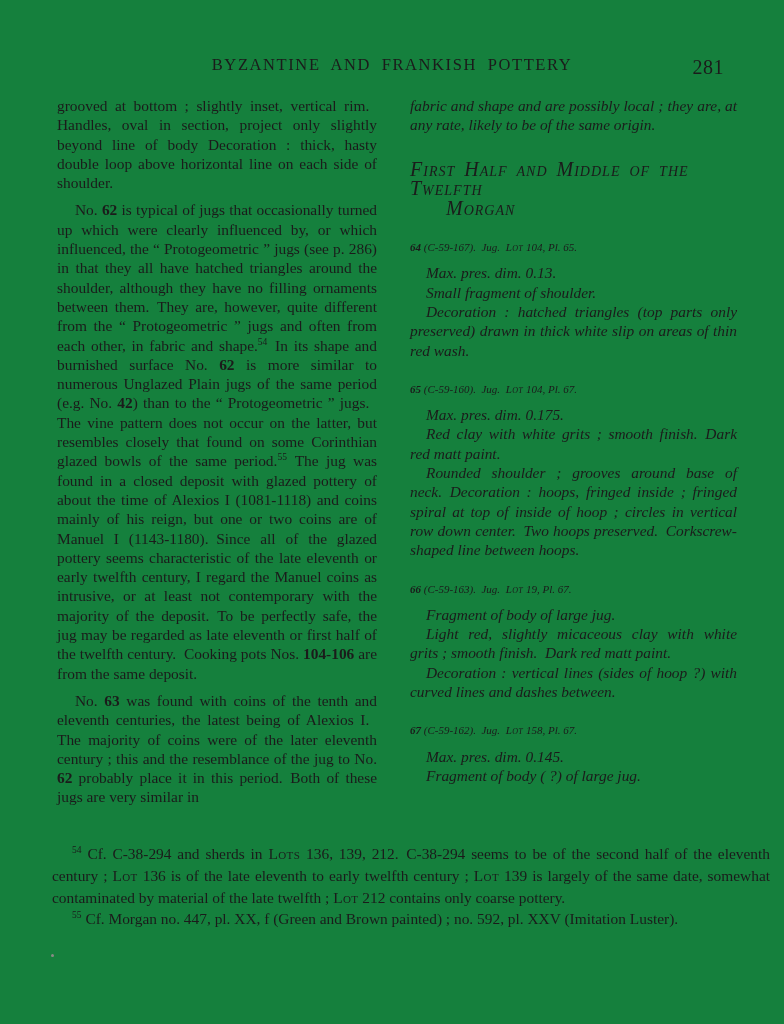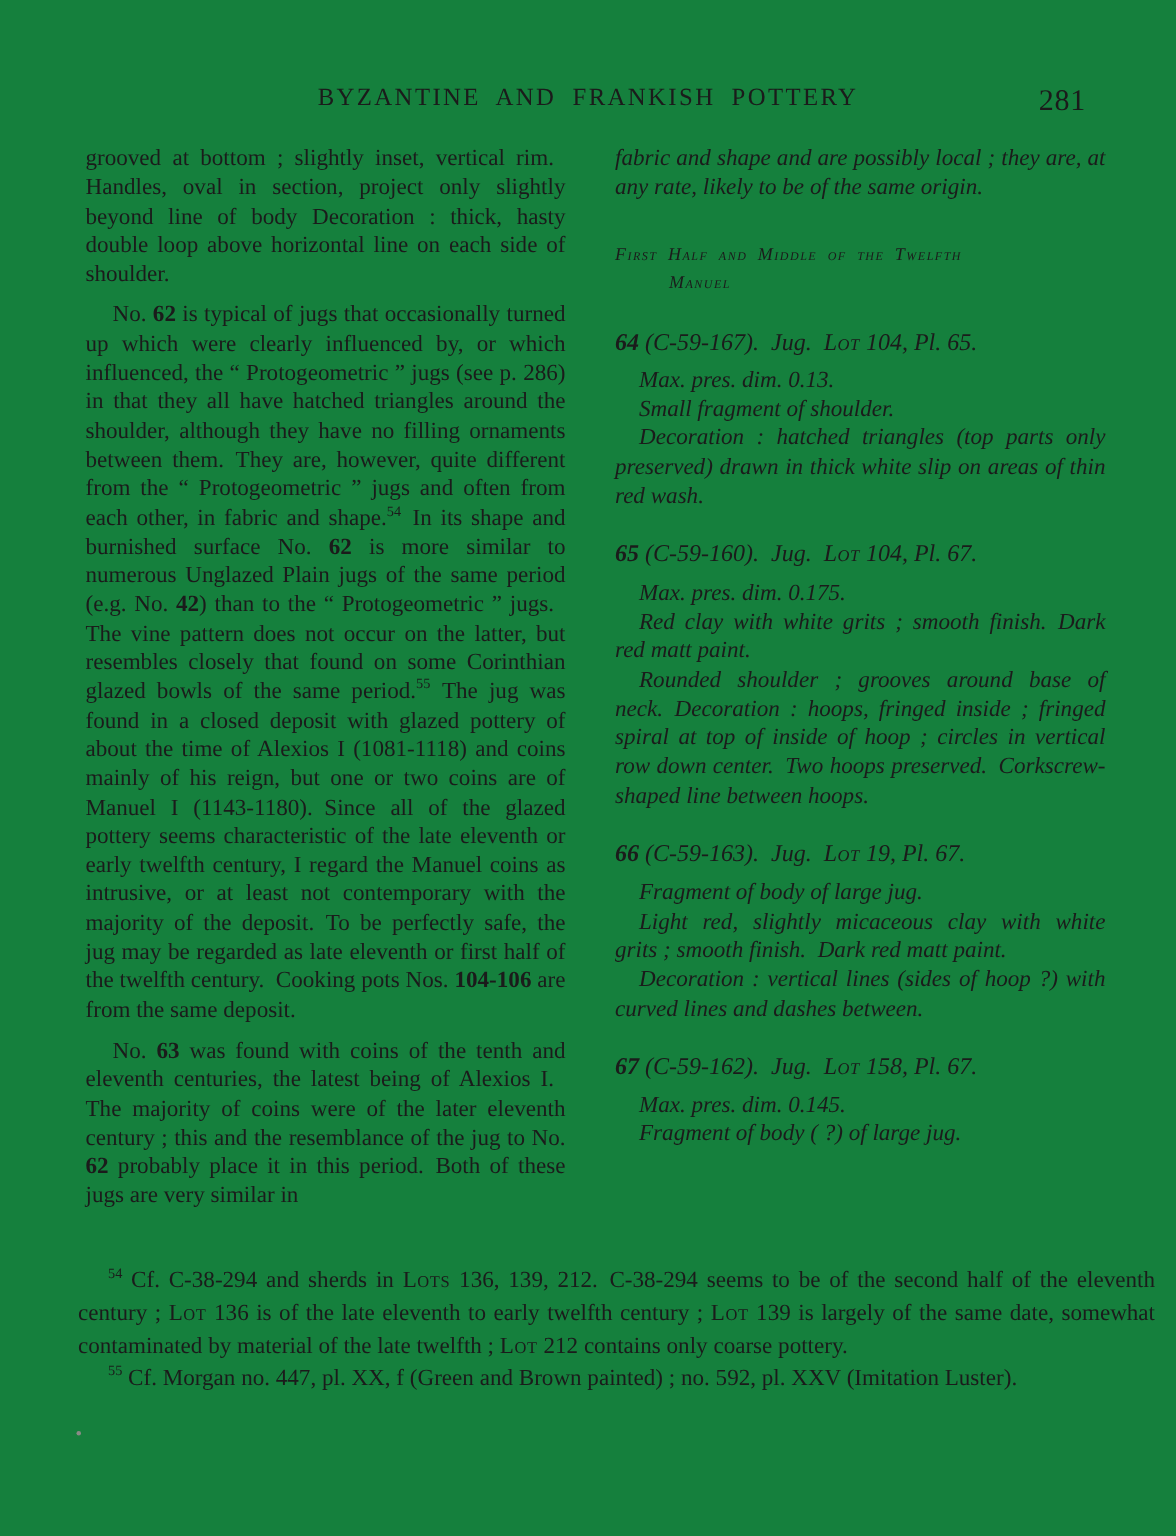--- a/index.html
+++ b/index.html
@@ -26,27 +26,27 @@
 
   .body-p {
     margin:0; font-size:15.4px; line-height:19.3px;
     text-align:justify; text-justify:inter-word;
   }
   .indent { text-indent:18px; }
   .pgap { margin-top:8px; }
 
   .section-heading {
     margin:25px 0 0 0; font-weight:normal;
-    font-size:12px; line-height:19.5px;
+    font-size:20px; line-height:19.5px;
     font-variant:small-caps; letter-spacing:1px; word-spacing:3px;
   }
   .sh-indent { display:inline-block; margin-left:36px; }
 
   .entry { margin-top:20px; }
-  .entry-heading { margin:0 0 6px 0; font-size:16px; line-height:19.3px; }
+  .entry-heading { margin:0 0 6px 0; font-size:11px; line-height:19.3px; }
   .detail { text-indent:16px; }
 
   .b  { font-weight:bold; }
   .sc { font-variant:small-caps; letter-spacing:0.4px; }
   sup { font-size:0.62em; line-height:0; vertical-align:super; letter-spacing:0; }
 
   
   .footnotes {
     position:absolute; left:52px; top:843px; width:718px;
     font-size:15.4px; line-height:21.8px; text-align:justify;
@@ -70,21 +70,21 @@
 
   <section class="col col-left">
     <p class="body-p"><span>grooved at bottom&nbsp;; slightly inset, vertical rim. Handles, oval in section, project only slightly beyond line of body Decoration&nbsp;: thick, hasty double loop above horizontal line on each side of shoulder.</span></p>
     <p class="body-p indent pgap"><span>No. </span><span class="b">62</span><span> is typical of jugs that occasionally turned up which were clearly influenced by, or which influenced, the “&nbsp;Protogeometric&nbsp;” jugs (see p. 286) in that they all have hatched triangles around the shoulder, although they have no filling ornaments between them. They are, however, quite different from the “&nbsp;Protogeometric&nbsp;” jugs and often from each other, in fabric and shape.</span><sup>54</sup><span> In its shape and burnished surface No. </span><span class="b">62</span><span> is more similar to numerous Unglazed Plain jugs of the same period (e.g. No. </span><span class="b">42</span><span>) than to the “&nbsp;Protogeometric&nbsp;” jugs. The vine pattern does not occur on the latter, but resembles closely that found on some Corinthian glazed bowls of the same period.</span><sup>55</sup><span> The jug was found in a closed deposit with glazed pottery of about the time of Alexios I (1081-1118) and coins mainly of his reign, but one or two coins are of Manuel I (1143-1180). Since all of the glazed pottery seems characteristic of the late eleventh or early twelfth century, I regard the Manuel coins as intrusive, or at least not contemporary with the majority of the deposit. To be perfectly safe, the jug may be regarded as late eleventh or first half of the twelfth century. Cooking pots Nos. </span><span class="b">104-106</span><span> are from the same deposit.</span></p>
     <p class="body-p indent pgap"><span>No. </span><span class="b">63</span><span> was found with coins of the tenth and eleventh centuries, the latest being of Alexios I. The majority of coins were of the later eleventh century&nbsp;; this and the resemblance of the jug to No. </span><span class="b">62</span><span> probably place it in this period. Both of these jugs are very similar in</span></p>
   </section>
 
   <section class="col col-right">
     <p class="body-p"><span>fabric and shape and are possibly local&nbsp;; they are, at any rate, likely to be of the same origin.</span></p>
 
-    <h2 class="section-heading"><span>First Half and Middle of the Twelfth</span><br><span class="sh-indent">Manuel</span></h2>
+    <h2 class="section-heading"><span>First Half and Middle of the Twelfth</span><br><span class="sh-indent">Morgan</span></h2>
 
     <article class="entry">
       <p class="entry-heading"><span class="b">64</span><span> (C-59-167). Jug. </span><span class="sc">Lot</span><span> 104, Pl. 65.</span></p>
       <p class="body-p detail"><span>Max. pres. dim. 0.13.</span></p>
       <p class="body-p detail"><span>Small fragment of shoulder.</span></p>
       <p class="body-p detail"><span>Decoration&nbsp;: hatched triangles (top parts only preserved) drawn in thick white slip on areas of thin red wash.</span></p>
     </article>
 
     <article class="entry">
       <p class="entry-heading"><span class="b">65</span><span> (C-59-160). Jug. </span><span class="sc">Lot</span><span> 104, Pl. 67.</span></p>

